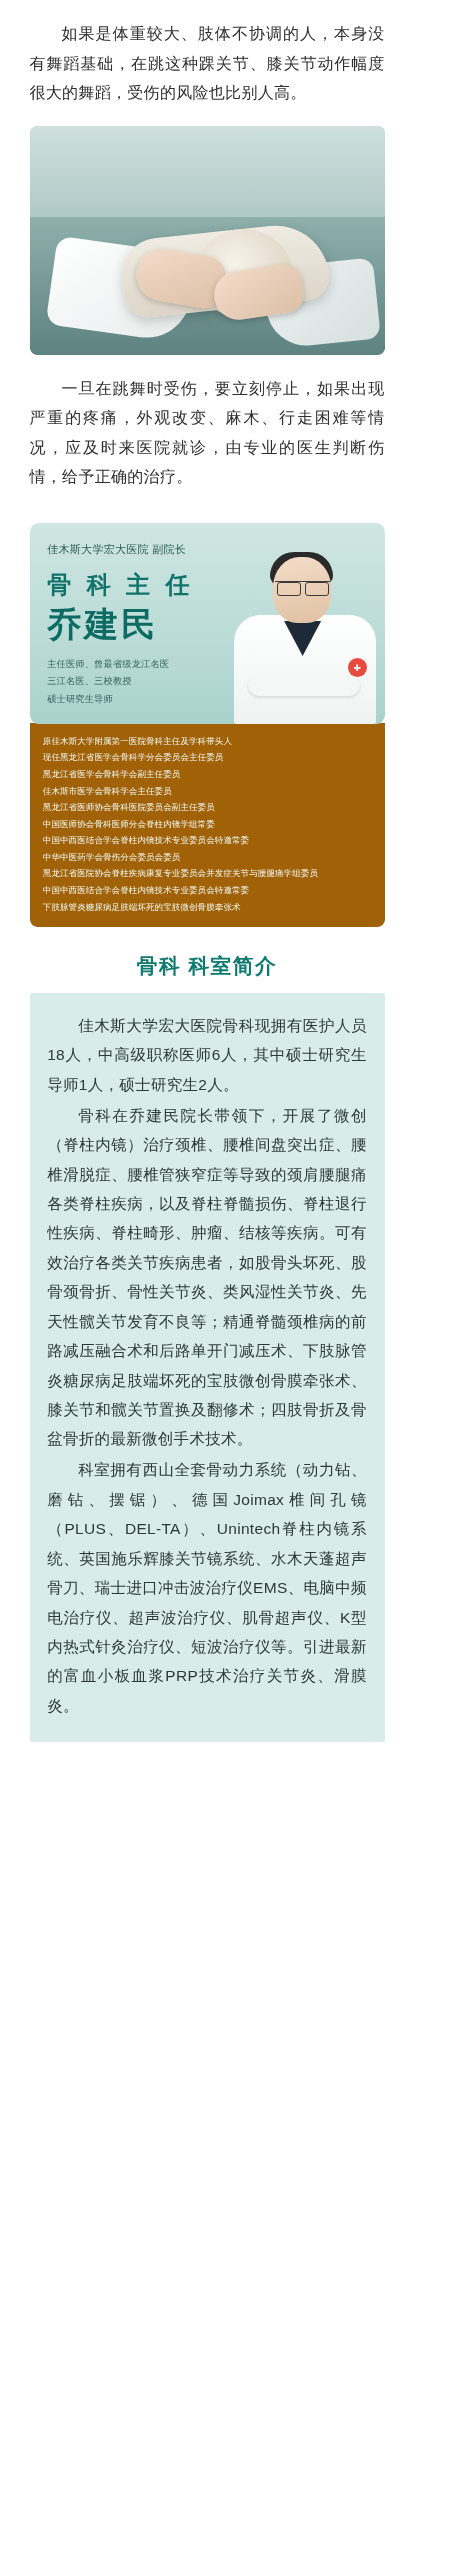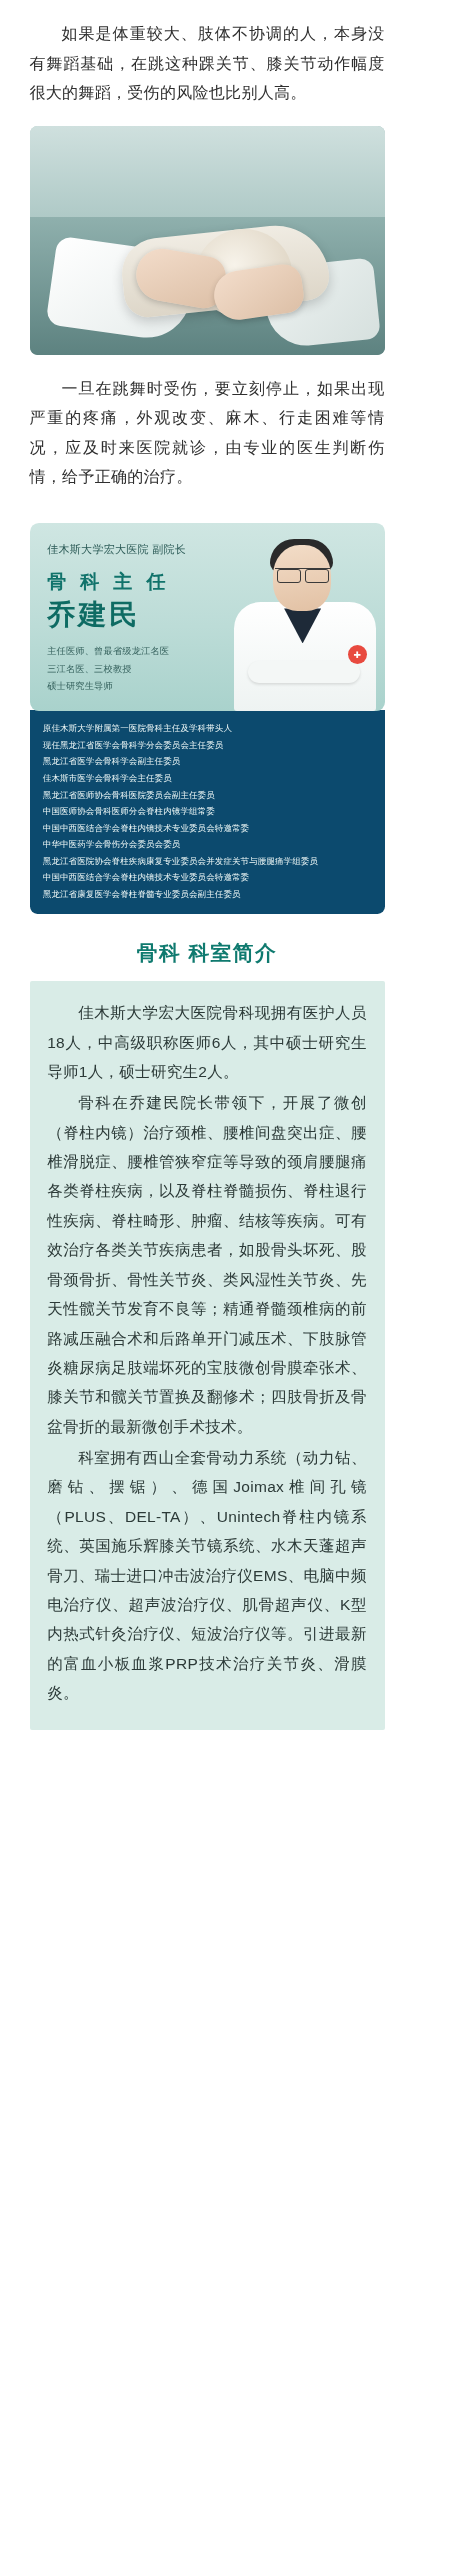--- a/index.html
+++ b/index.html
@@ -104,28 +104,28 @@
     min-height: 188px;
     overflow: hidden;
   }
   .doc-card .hospital {
     font-size: 11px;
     color: #2d5c58;
     letter-spacing: 0.3px;
     margin-bottom: 11.8px;
   }
   .doc-card .title-line {
-    font-size: 19px;
+    font-size: 24px;
     font-weight: bold;
     color: #11736b;
     letter-spacing: 4.4px;
     margin-bottom: 5.9px;
   }
   .doc-card .name {
-    font-size: 28px;
+    font-size: 34px;
     font-weight: bold;
     color: #0e6b63;
     letter-spacing: 3px;
     line-height: 1.1;
     margin-bottom: 11.8px;
   }
   .doc-card .subinfo {
     font-size: 9.2px;
     color: #35615d;
     line-height: 1.9;
@@ -177,21 +177,21 @@
   .doc-photo .badge {
     position: absolute; right: 13.3px; bottom: 47px;
     width: 19px; height: 19px; border-radius: 50%;
     background: #e84a3f; color:#fff; font-size: 8.9px;
     display:flex; align-items:center; justify-content:center;
   }
 
   
   .cred-wrap { padding: 0 29.5px 0 29.5px; margin-top: -1.5px; }
   .cred {
-    background: #0c4a6e;
+    background: #a16207;
     border-radius: 0 0 7.4px 7.4px;
     padding: 10.3px 13.3px 11.8px 13.3px;
   }
   .cred p {
     color: #f2fbf9;
     font-size: 8.5px;
     line-height: 1.95;
     letter-spacing: 0.1px;
   }
 
@@ -268,21 +268,21 @@
       <p>原佳木斯大学附属第一医院骨科主任及学科带头人</p>
       <p>现任黑龙江省医学会骨科学分会委员会主任委员</p>
       <p>黑龙江省医学会骨科学会副主任委员</p>
       <p>佳木斯市医学会骨科学会主任委员</p>
       <p>黑龙江省医师协会骨科医院委员会副主任委员</p>
       <p>中国医师协会骨科医师分会脊柱内镜学组常委</p>
       <p>中国中西医结合学会脊柱内镜技术专业委员会特邀常委</p>
       <p>中华中医药学会骨伤分会委员会委员</p>
       <p>黑龙江省医院协会脊柱疾病康复专业委员会并发症关节与腰腿痛学组委员</p>
       <p>中国中西医结合学会脊柱内镜技术专业委员会特邀常委</p>
-      <p>黑龙江省康复医学会脊柱脊髓专业委员会副主任委员</p>
+      <p>下肢脉管炎糖尿病足肢端坏死的宝肢微创骨膜牵张术</p>
     </div>
   </div>
 
   <div class="sec-head">骨科 科室简介</div>
 
   <div class="panel-wrap">
     <div class="panel">
       <p class="para">佳木斯大学宏大医院骨科现拥有医护人员18人，中高级职称医师6人，其中硕士研究生导师1人，硕士研究生2人。</p>
       <p class="para">骨科在乔建民院长带领下，开展了微创（脊柱内镜）治疗颈椎、腰椎间盘突出症、腰椎滑脱症、腰椎管狭窄症等导致的颈肩腰腿痛各类脊柱疾病，以及脊柱脊髓损伤、脊柱退行性疾病、脊柱畸形、肿瘤、结核等疾病。可有效治疗各类关节疾病患者，如股骨头坏死、股骨颈骨折、骨性关节炎、类风湿性关节炎、先天性髋关节发育不良等；精通脊髓颈椎病的前路减压融合术和后路单开门减压术、下肢脉管炎糖尿病足肢端坏死的宝肢微创骨膜牵张术、膝关节和髋关节置换及翻修术；四肢骨折及骨盆骨折的最新微创手术技术。</p>
       <p class="para">科室拥有西山全套骨动力系统（动力钻、磨钻、摆锯）、德国Joimax椎间孔镜（PLUS、DEL-TA）、Unintech脊柱内镜系统、英国施乐辉膝关节镜系统、水木天蓬超声骨刀、瑞士进口冲击波治疗仪EMS、电脑中频电治疗仪、超声波治疗仪、肌骨超声仪、K型内热式针灸治疗仪、短波治疗仪等。引进最新的富血小板血浆PRP技术治疗关节炎、滑膜炎。</p>

